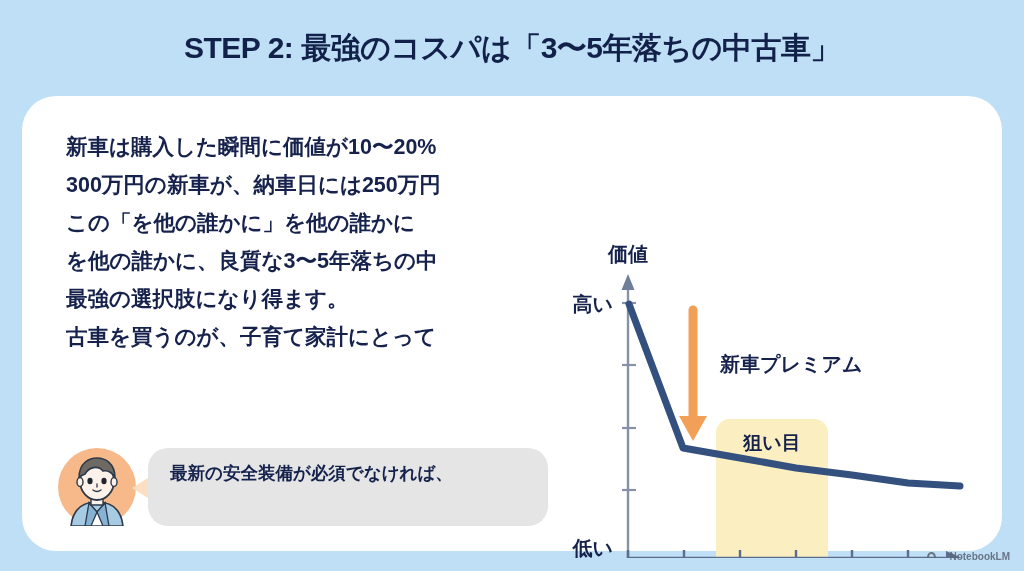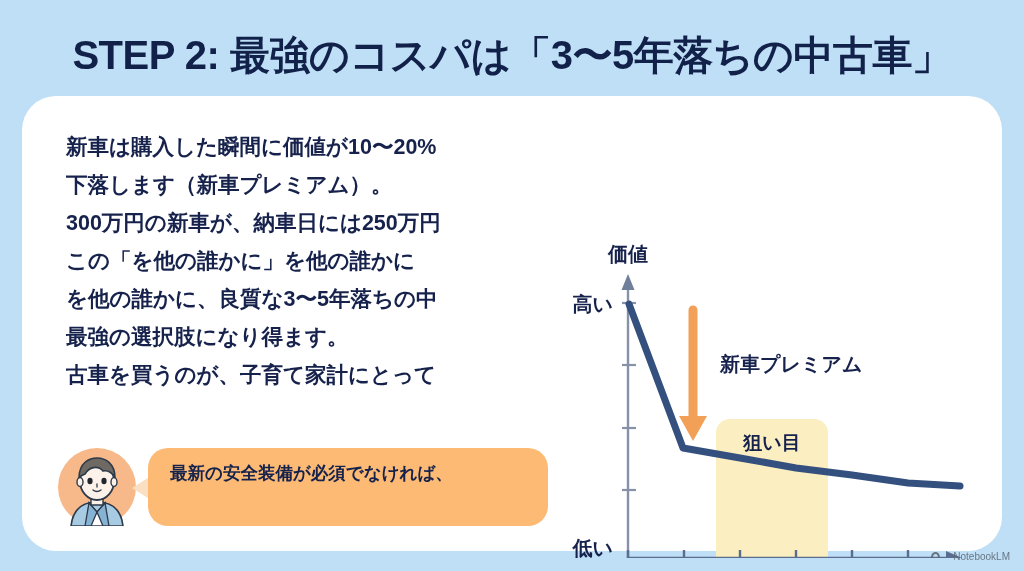--- a/index.html
+++ b/index.html
@@ -19,21 +19,21 @@
     overflow: hidden;
   }
 
   
   #title {
     position: absolute;
     top: 28px;
     left: 0;
     width: 1024px;
     text-align: center;
-    font-size: 40px;
+    font-size: 30px;
     font-weight: 700;
     letter-spacing: -0.5px;
     color: #12214a;
     white-space: nowrap;
   }
 
   
   #card {
     position: absolute;
     left: 22px;
@@ -65,21 +65,21 @@
     top: 352px;
     width: 78px;
     height: 78px;
   }
   #bubble {
     position: absolute;
     left: 126px;
     top: 352px;
     width: 400px;
     height: 78px;
-    background: #fdba74;
+    background: #e5e5e5;
     border-radius: 20px;
   }
   #bubble-tail {
     position: absolute;
     left: 110px;
     top: 380px;
     width: 0; height: 0;
     border-top: 12px solid transparent;
     border-bottom: 12px solid transparent;
     border-right: 19px solid #fbdfc2;
@@ -133,37 +133,36 @@
 
   
   #watermark {
     position: absolute;
     right: 14px;
     bottom: 8px;
     display: flex;
     align-items: center;
     gap: 12px;
     font-size: 10px;
-    font-weight: 400;
+    font-weight: 700;
     color: #5b6472;
     opacity: 0.85;
   }
 </style>
 </head>
 <body>
 
 <div id="slide">
 
   <div id="title">STEP 2: 最強のコスパは「3〜5年落ちの中古車」</div>
 
   <div id="card">
 
     <div id="body-text">
       <p>新車は購入した瞬間に価値が10〜20%</p>
-      <p>下落します（新車プレミアム）。</p>
       <p>300万円の新車が、納車日には250万円</p>
       <p>この「を他の誰かに」を他の誰かに</p>
       <p>を他の誰かに、良質な3〜5年落ちの中</p>
       <p>最強の選択肢になり得ます。</p>
       <p>古車を買うのが、子育て家計にとって</p>
     </div>
 
     <div id="avatar">
       <svg width="78" height="78" viewBox="0 0 78 78">
         <circle cx="39" cy="39" r="39" fill="#f7b989"></circle>

